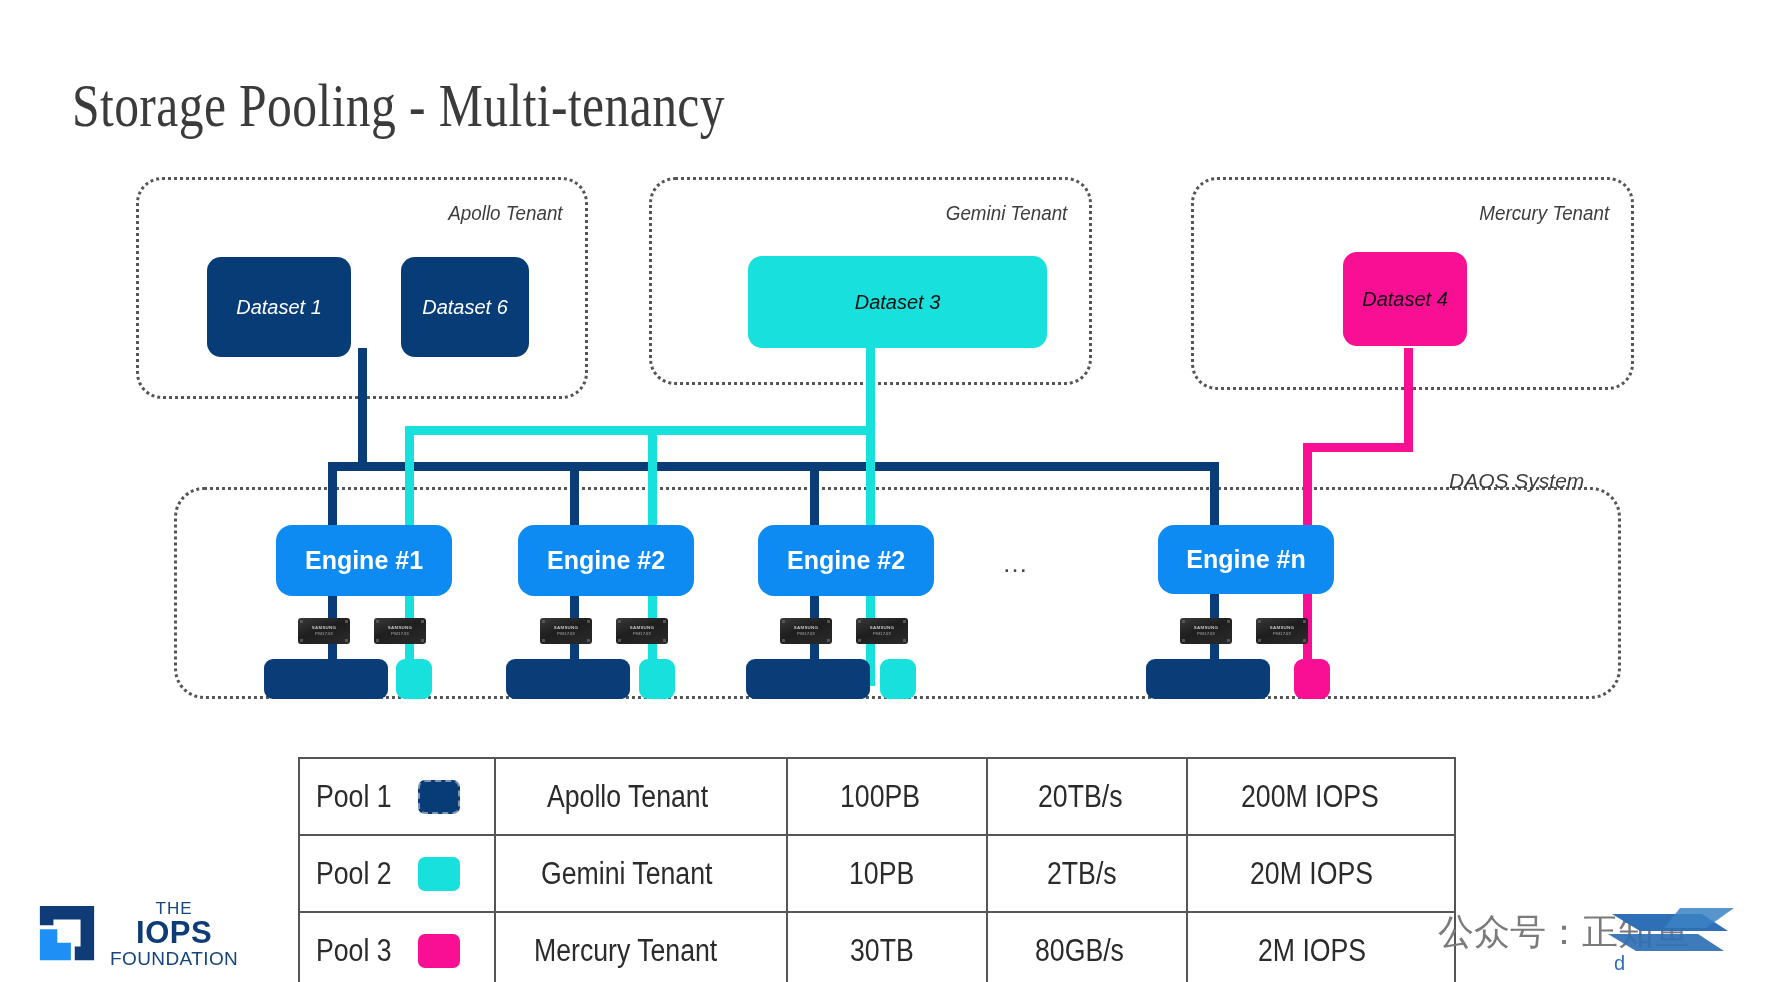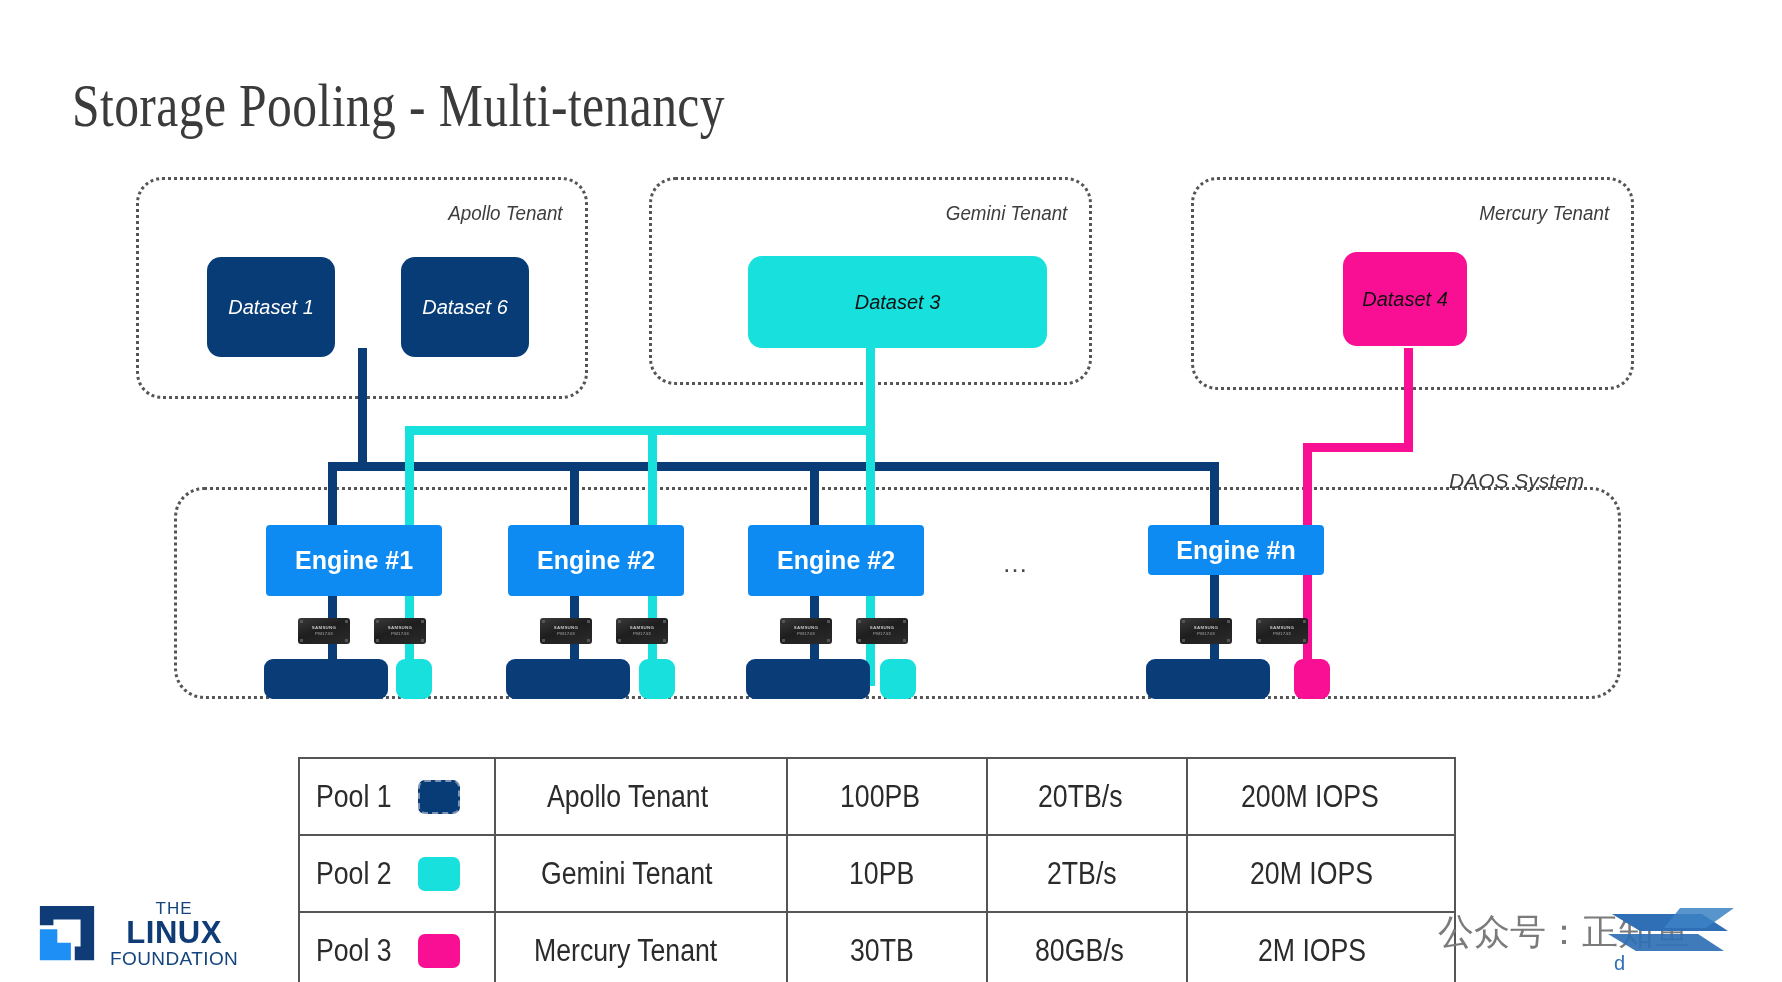--- a/index.html
+++ b/index.html
@@ -66,29 +66,30 @@
     font-size: 21px;
     font-style: italic;
     color: #3d3d3d;
     white-space: nowrap;
   }
 
   
   .engine {
     position: absolute;
     background: #0d8bf2;
-    border-radius: 4px;
+    border-radius: 16px;
     display: flex;
     align-items: center;
     justify-content: center;
     color: #ffffff;
     font-size: 25px;
     font-weight: bold;
     white-space: nowrap;
     z-index: 6;
+    margin-left: 10px;
   }
   .ellipsis {
     position: absolute;
     font-size: 26px;
     color: #4a4a4a;
     letter-spacing: 3px;
     z-index: 6;
   }
 
   
@@ -191,21 +192,21 @@
   <div class="wire" style="left:405px; top:426px; width:9px; height:260px; background:#18e0dd;"></div>
   <div class="wire" style="left:648px; top:426px; width:9px; height:260px; background:#18e0dd;"></div>
   <div class="wire" style="left:866px; top:426px; width:9px; height:260px; background:#18e0dd;"></div>
 
   <div class="wire" style="left:1404px; top:348px; width:9px; height:104px; background:#f80f94;"></div>
   <div class="wire" style="left:1303px; top:443px; width:110px; height:9px; background:#f80f94;"></div>
   <div class="wire" style="left:1303px; top:443px; width:9px; height:243px; background:#f80f94;"></div>
 
   <div class="tenant-box" style="left:136px; top:177px; width:452px; height:222px;">
     <div class="tenant-label">Apollo Tenant</div>
-    <div class="dataset" style="left:68px; top:77px; width:128px; height:100px; background:#083c77; color:#ffffff;">
+    <div class="dataset" style="left:68px; top:77px; width:144px; height:100px; background:#083c77; color:#ffffff;">
       <span>Dataset 1</span>
     </div>
     <div class="dataset" style="left:262px; top:77px; width:128px; height:100px; background:#083c77; color:#ffffff;">
       <span>Dataset 6</span>
     </div>
   </div>
 
   <div class="tenant-box" style="left:649px; top:177px; width:443px; height:208px;">
     <div class="tenant-label">Gemini Tenant</div>
     <div class="dataset" style="left:96px; top:76px; width:299px; height:92px; background:#18e0dd; color:#111111;">
@@ -225,21 +226,21 @@
 
   <div class="engine" style="left:266px; top:525px; width:176px; height:71px;">
     <span>Engine #1</span>
   </div>
   <div class="engine" style="left:508px; top:525px; width:176px; height:71px;">
     <span>Engine #2</span>
   </div>
   <div class="engine" style="left:748px; top:525px; width:176px; height:71px;">
     <span>Engine #2</span>
   </div>
-  <div class="engine" style="left:1148px; top:525px; width:176px; height:50px;">
+  <div class="engine" style="left:1148px; top:525px; width:176px; height:69px;">
     <span>Engine #n</span>
   </div>
   <div class="ellipsis" style="left:1002px; top:548px;">…</div>
 
   <div class="ssd" style="left:298px; top:618px;">
     <span class="pin p1"></span>
       <span class="pin p2"></span>
       <span class="pin p3"></span>
       <span class="pin p4"></span>
     <span class="brand">SAMSUNG</span>
@@ -382,21 +383,21 @@
     </tbody>
   </table>
 
   <div class="lf-logo">
     <svg class="lf-mark" viewBox="0 0 64 64">
       <path d="M4 4 H60 V60 H40 V46 H46 V18 H18 V24 H4 Z" fill="#0f3c77"></path>
       <path d="M4 28 H22 V42 H36 V60 H4 Z" fill="#1e90f5"></path>
     </svg>
     <div class="lf-text">
       <div class="lf-the">THE</div>
-      <div class="lf-linux">LINUX</div>
+      <div class="lf-linux">IOPS</div>
       <div class="lf-found">FOUNDATION</div>
     </div>
   </div>
 
   <div class="watermark">
     <div class="wm-text">公众号：正知鱼</div>
     <svg class="daos-logo" viewBox="0 0 140 74">
       <path d="M6 16 L96 16 L122 33 L34 33 Z" fill="#2f6fb5"></path>
       <path d="M2 36 L92 36 L118 53 L30 53 Z" fill="#2f6fb5" opacity="0.92"></path>
       <path d="M74 10 L128 10 L100 30 L58 30 Z" fill="#3b82c4" opacity="0.85"></path>

